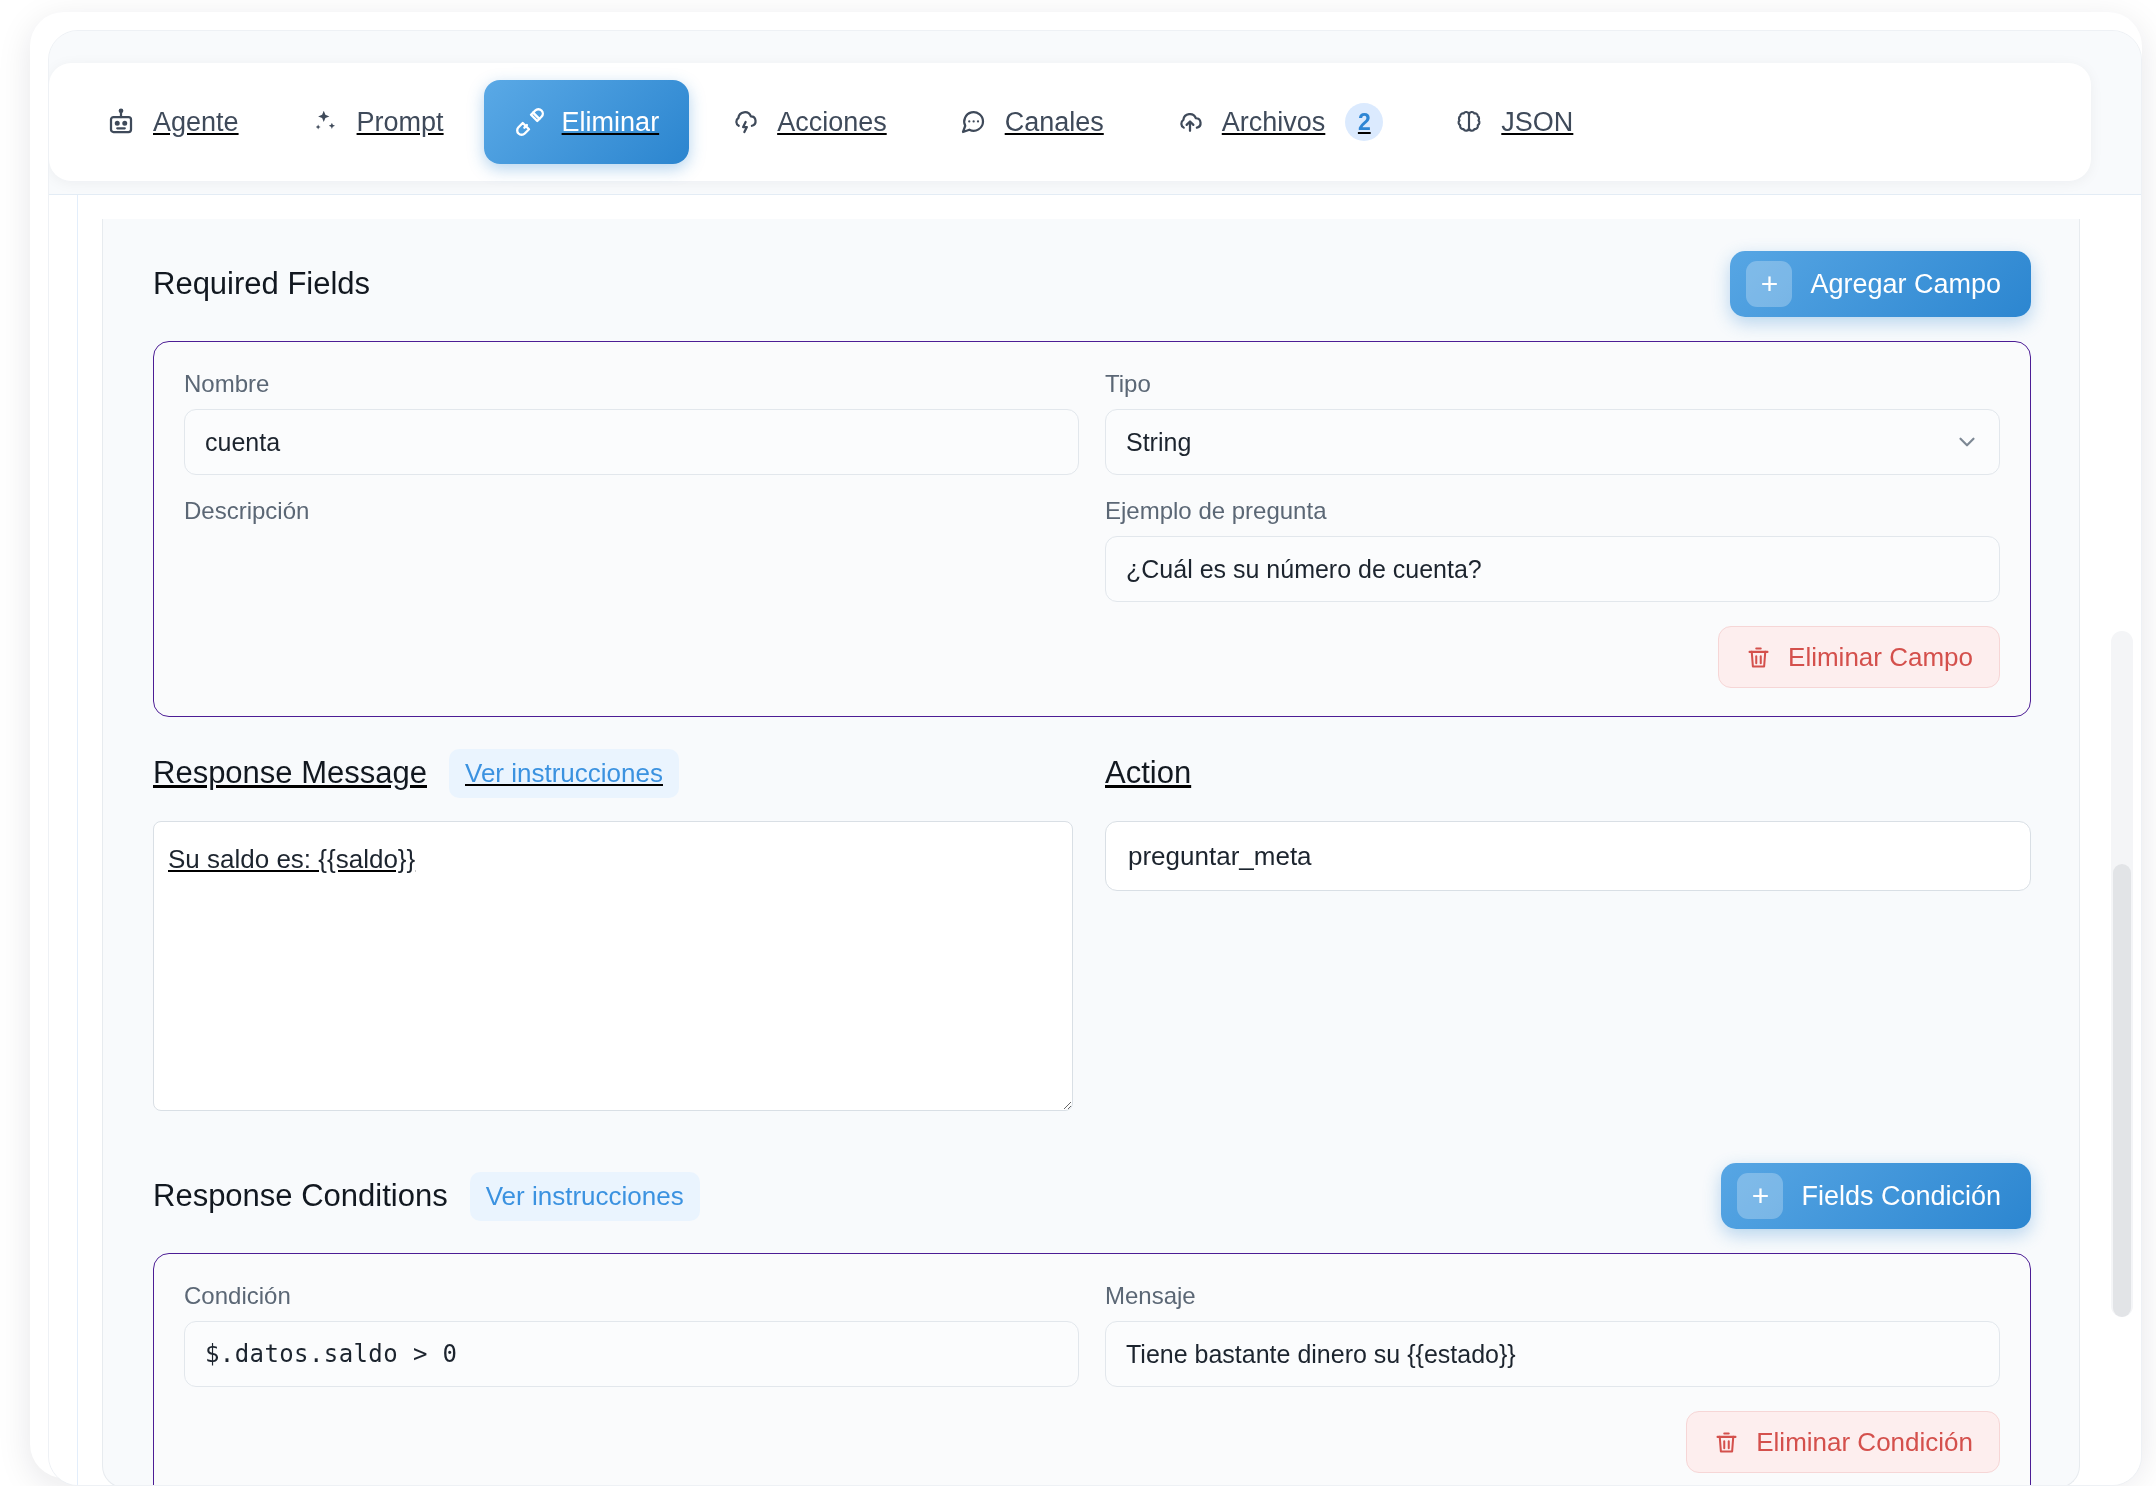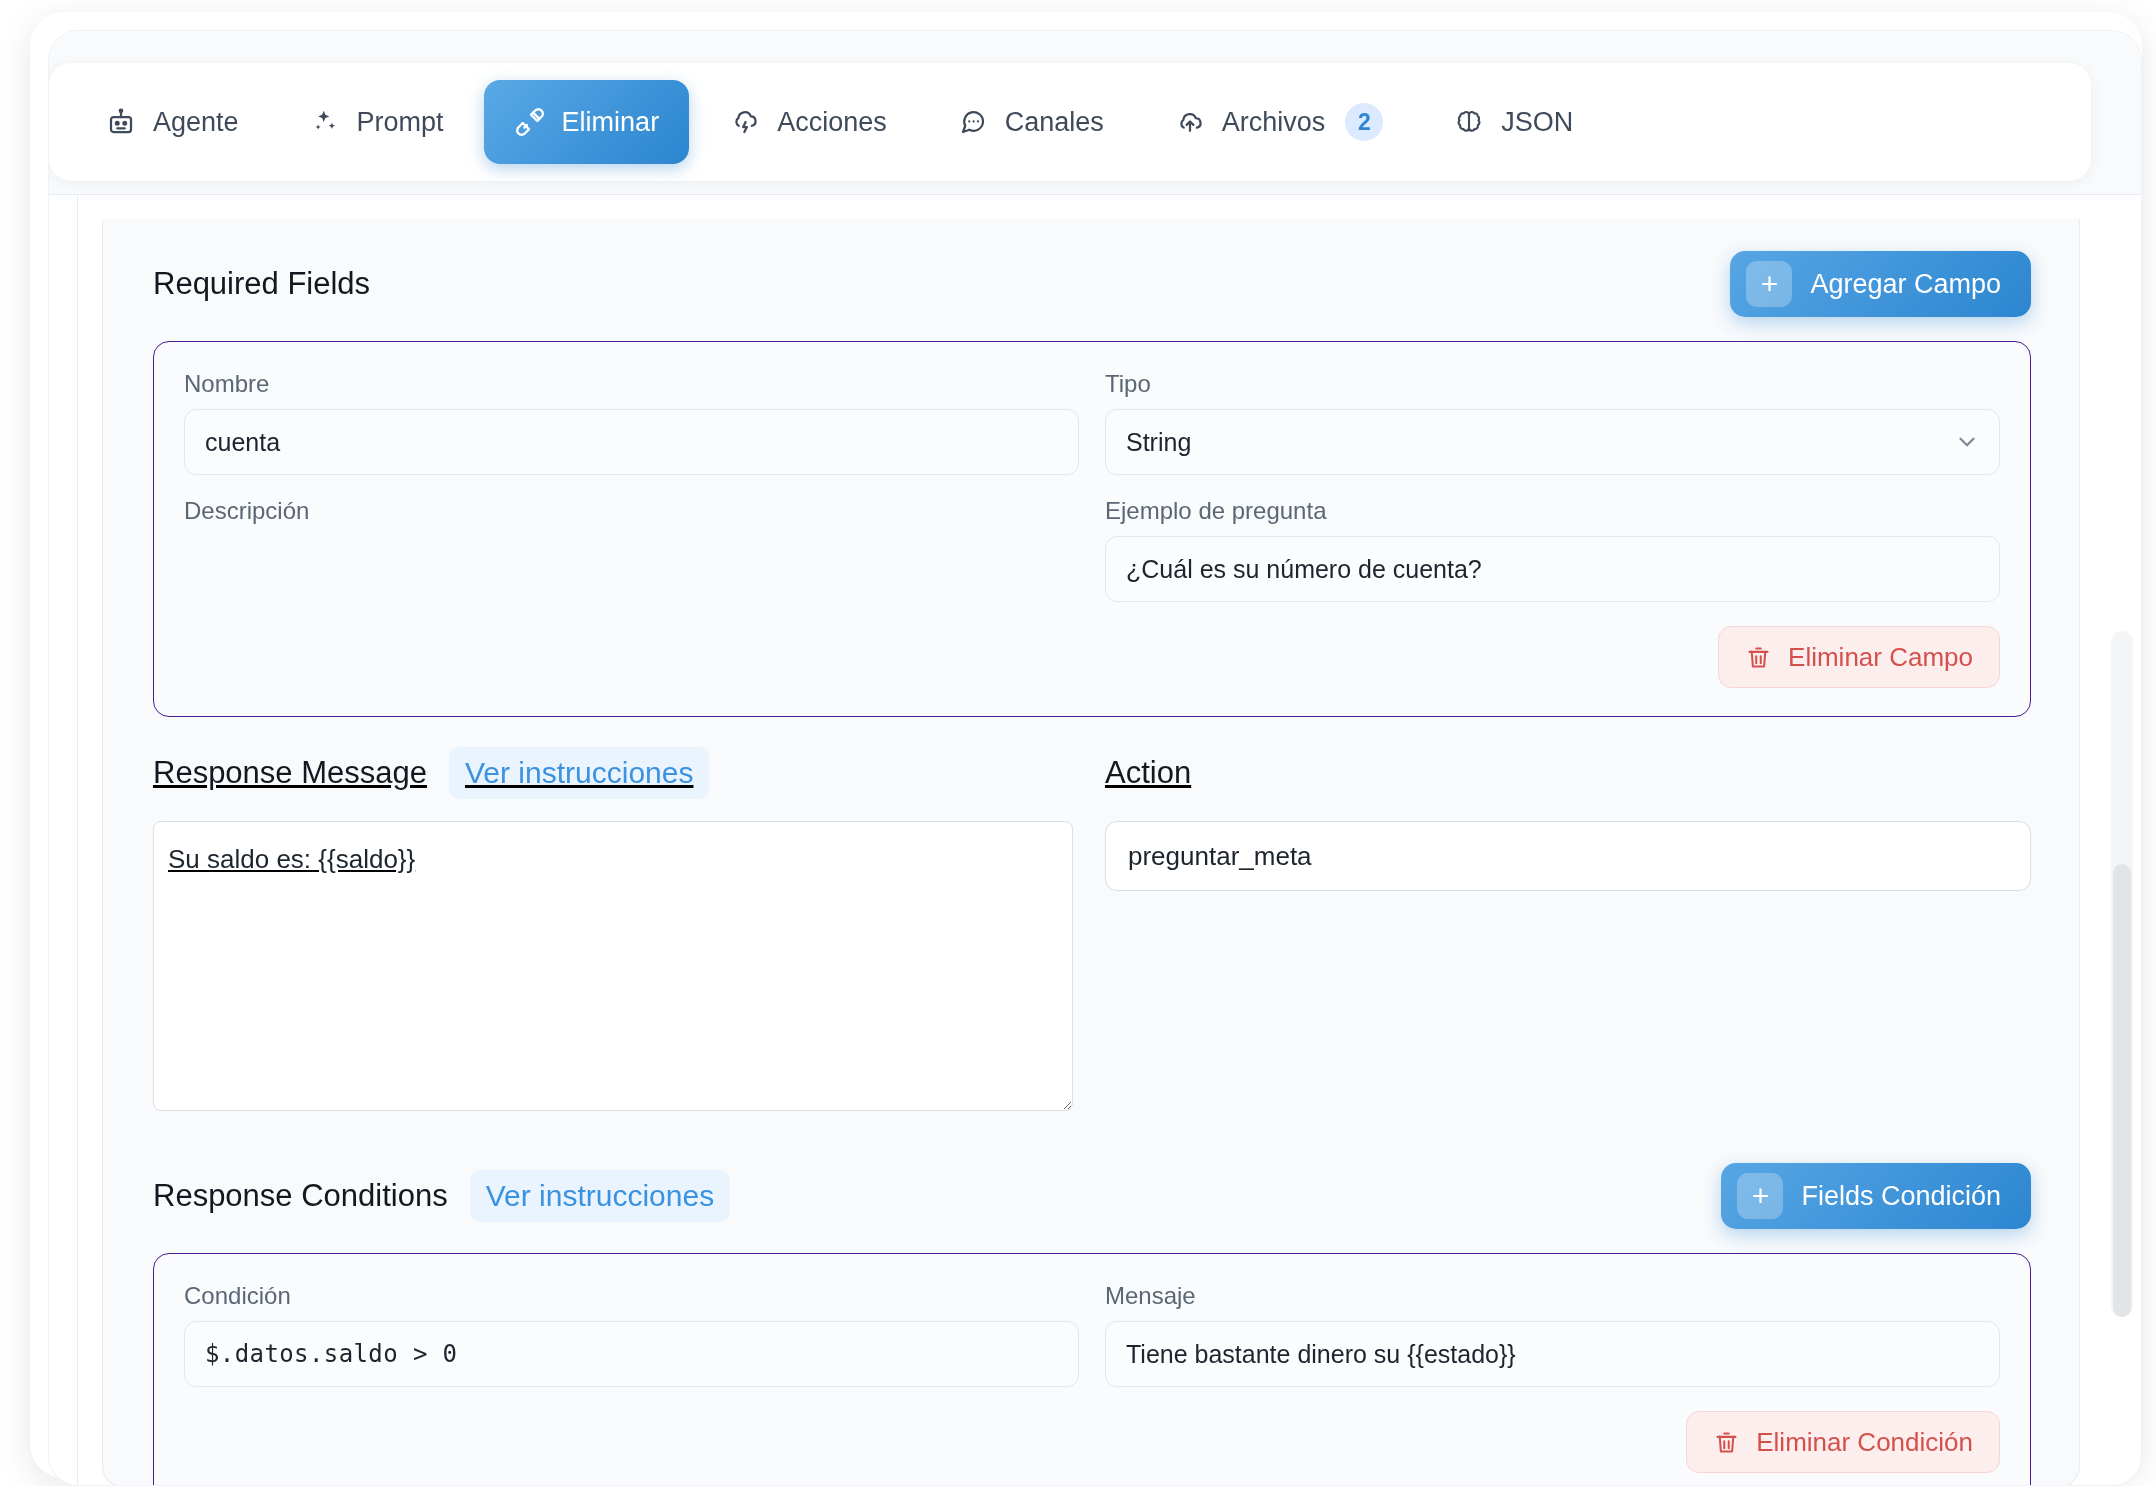--- a/index.html
+++ b/index.html
@@ -42,20 +42,21 @@
     position: absolute;
     left: 0px; top: 32px;
     width: 2042px; height: 118px;
     background: #ffffff;
     border-radius: 22px;
     box-shadow: 0 2px 14px rgba(15,23,42,0.05);
     display: flex;
     align-items: center;
     padding-left: 26px;
     gap: 10px;
+    text-decoration: underline;
   }
   .tab {
     display: flex;
     align-items: center;
     gap: 16px;
     height: 84px;
     padding: 0 30px;
     border-radius: 16px;
     color: #3f4a5a;
     font-size: 27px;
@@ -123,21 +124,21 @@
     position: relative;
   }
   .section-title {
     font-size: 31px;
     color: #121820;
     font-weight: 400;
   }
   .chip-link {
     background: #eaf4fe;
     color: #3b92e0;
-    font-size: 30px;
+    font-size: 26px;
     padding: 9px 16px;
     border-radius: 10px;
     cursor: pointer;
     white-space: nowrap;
   }
   .head-spacer { flex: 1; }
 
   
   .btn-add {
     display: inline-flex;

